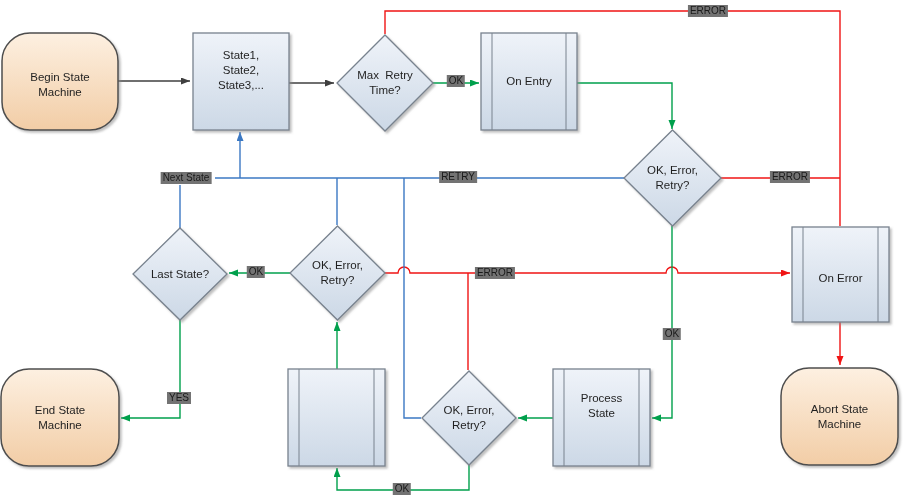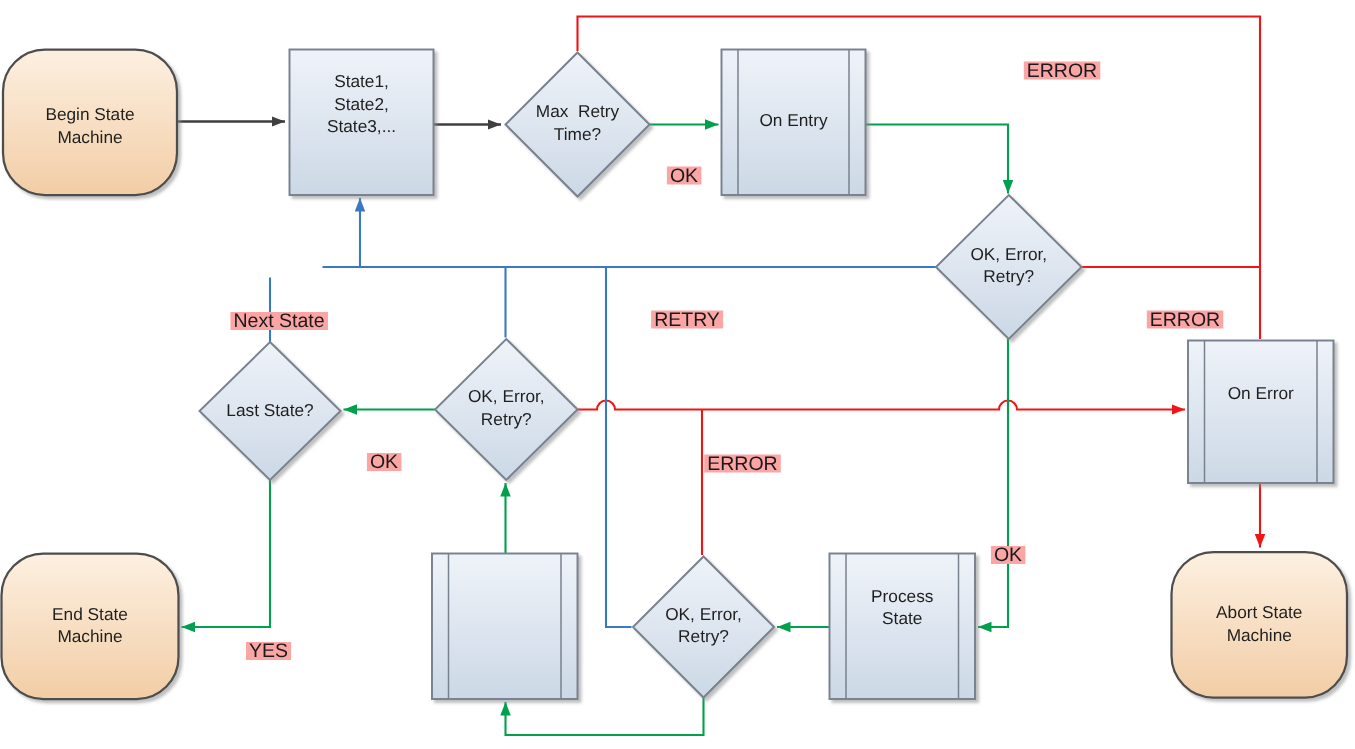--- a/index.html
+++ b/index.html
@@ -16,27 +16,26 @@
     display:flex;align-items:center;justify-content:center;
     text-align:center;
     font-size:11.5px;line-height:15px;
     color:#1f1f1f;
     white-space:pre-wrap;
     pointer-events:none;
   }
   .edge-label{
     position:absolute;
     transform:translate(-50%,-50%);
-    background:#fca5a5;
+    background:#737373;
     padding:0 2px;
-    font-size:13px;line-height:12px;
+    font-size:10px;line-height:12px;
     color:#1a1a1a;
     white-space:nowrap;
     pointer-events:none;
-    margin-top:36px;
   }
 </style>
 </head>
 <body>
 
 <div class="canvas">
 
   <svg class="layer" width="903" height="499" viewBox="0 0 903 499">
     <defs>
       <linearGradient id="peachGrad" x1="0" y1="0" x2="0" y2="1">
@@ -131,21 +130,21 @@
   <div class="node-label" style="left:2px;top:33px;width:116px;height:104px;">Begin State
 Machine</div>
   <div class="node-label" style="left:193px;top:33px;width:96px;height:75px;">State1,
 State2,
 State3,...</div>
   <div class="node-label" style="left:481px;top:33px;width:96px;height:97px;">On Entry</div>
   <div class="node-label" style="left:337px;top:35px;width:96px;height:96px;">Max  Retry
 Time?</div>
   <div class="node-label" style="left:624px;top:130px;width:97px;height:96px;">OK, Error,
 Retry?</div>
-  <div class="node-label" style="left:792px;top:216px;width:97px;height:95px;">On Error</div>
+  <div class="node-label" style="left:792px;top:231px;width:97px;height:95px;">On Error</div>
   <div class="node-label" style="left:781px;top:368px;width:117px;height:97px;">Abort State
 Machine</div>
   <div class="node-label" style="left:133px;top:228px;width:94px;height:92px;text-align:right;">Last State?</div>
   <div class="node-label" style="left:290px;top:226px;width:95px;height:94px;">OK, Error,
 Retry?</div>
   <div class="node-label" style="left:422px;top:371px;width:94px;height:94px;">OK, Error,
 Retry?</div>
   <div class="node-label" style="left:553px;top:369px;width:97px;height:73px;">Process
 State</div>
   <div class="node-label" style="left:1px;top:369px;width:118px;height:97px;border-radius:18px;">End State

